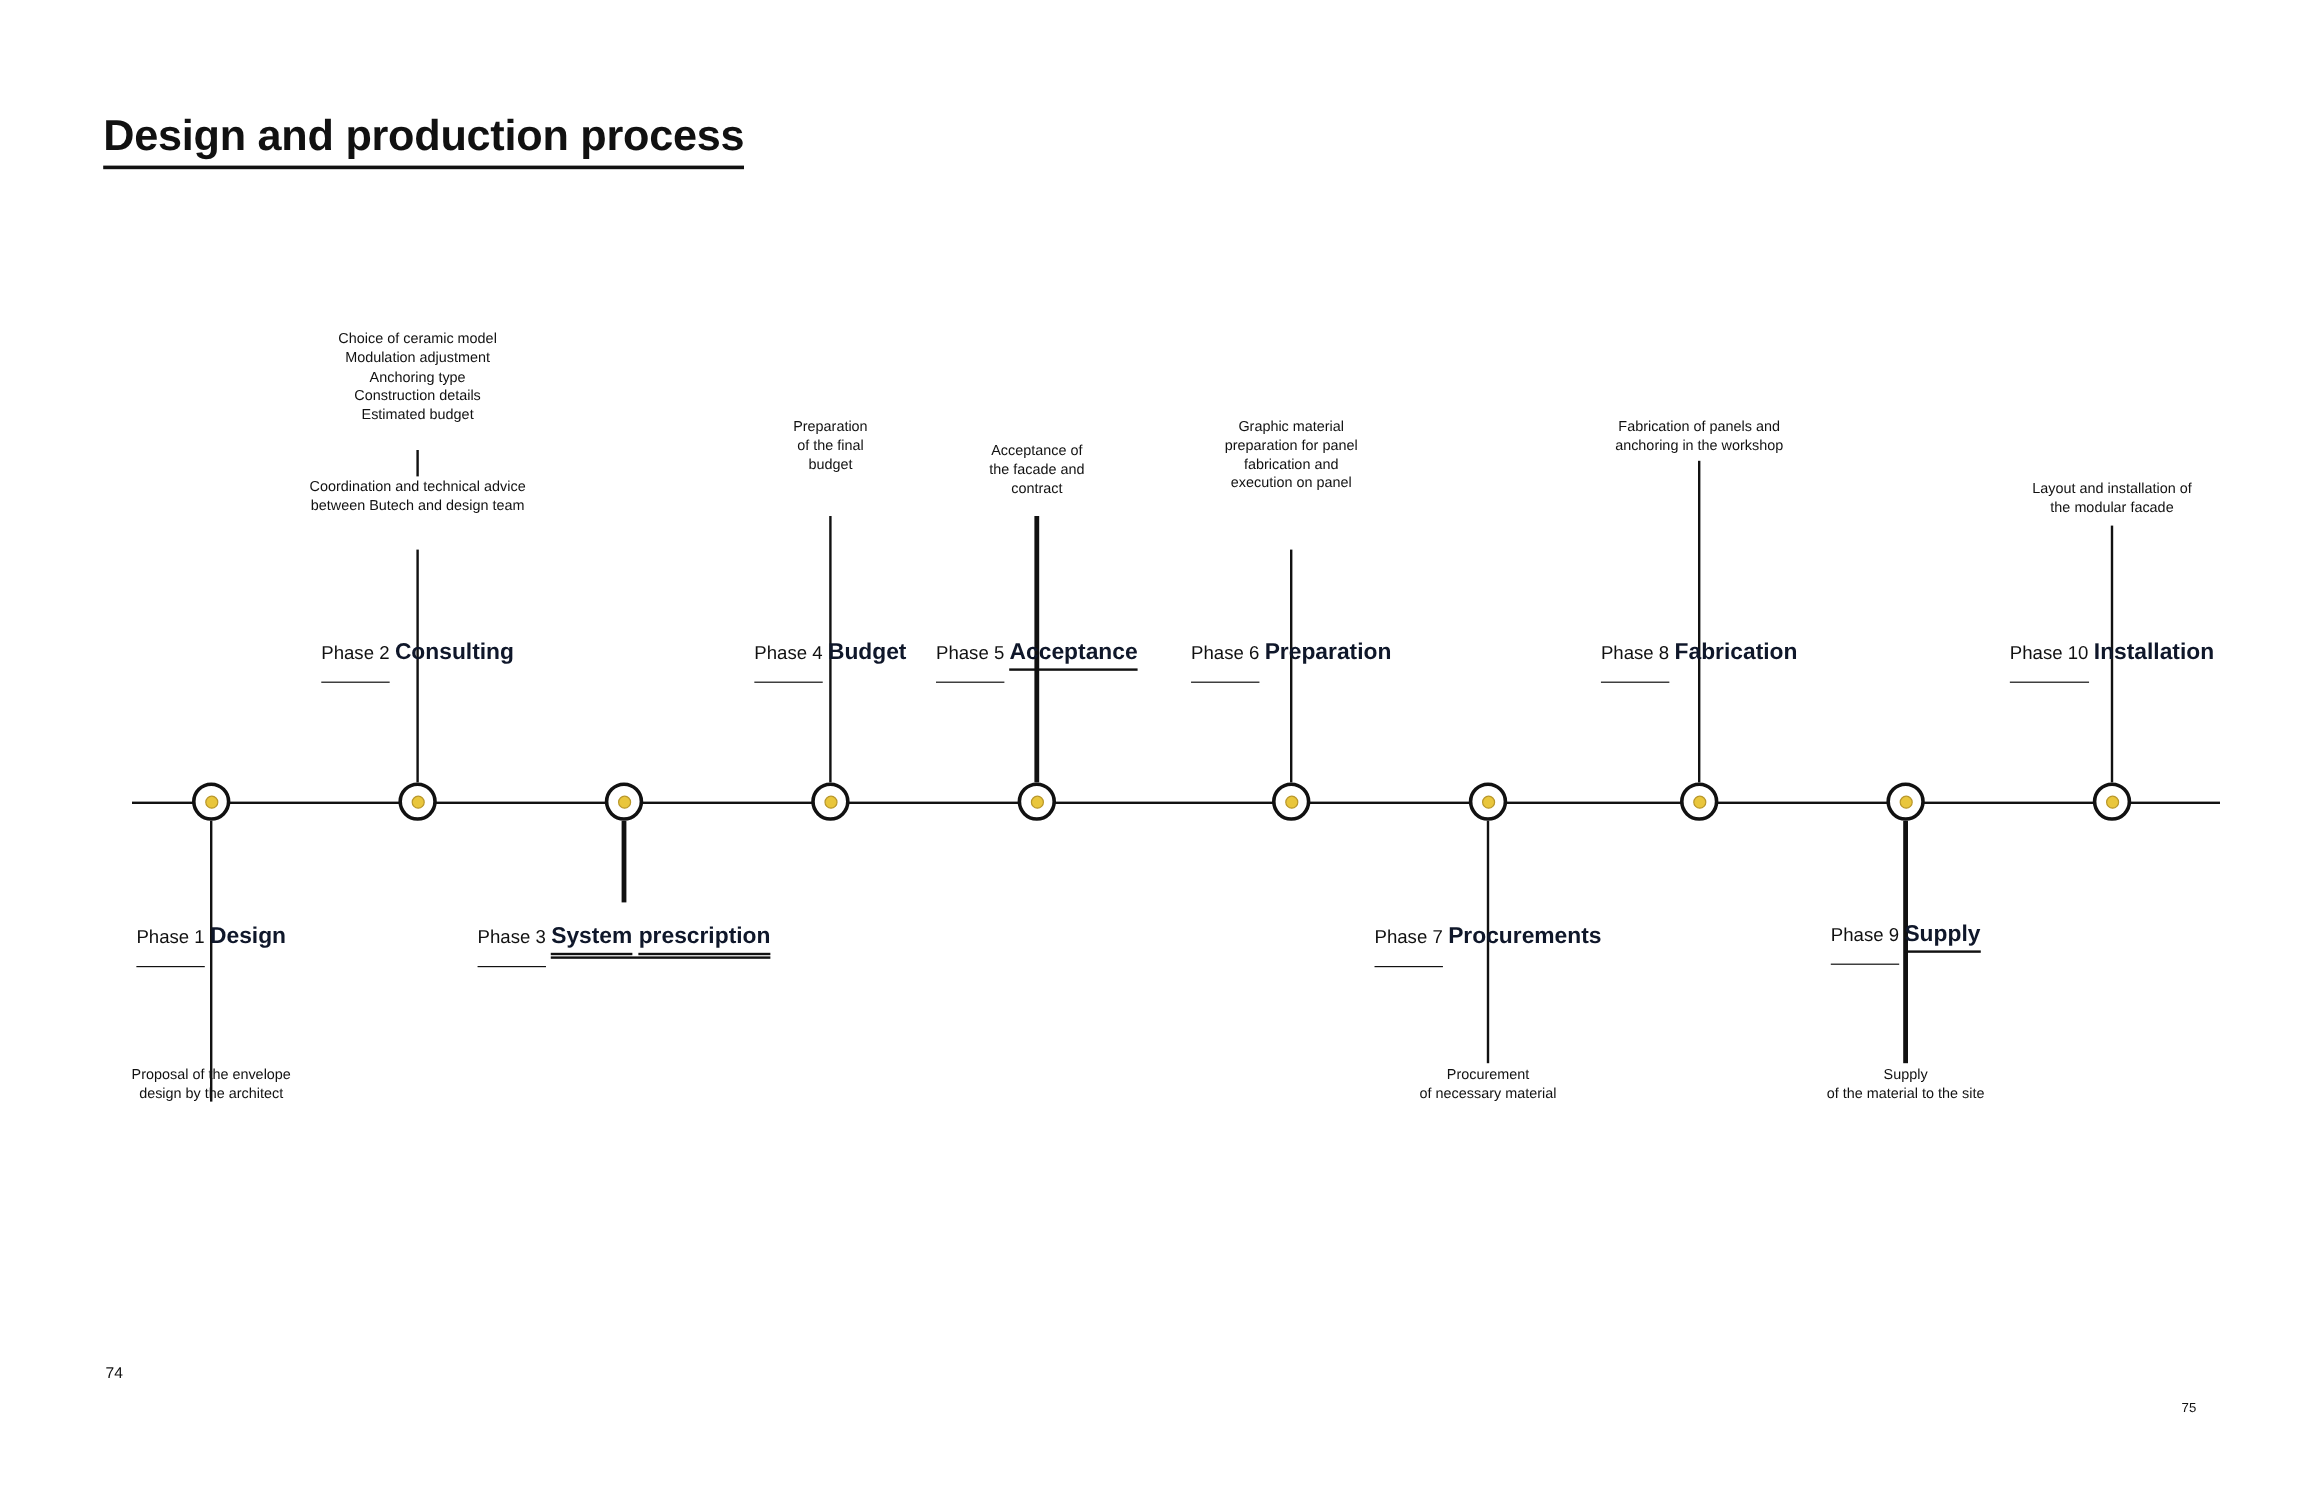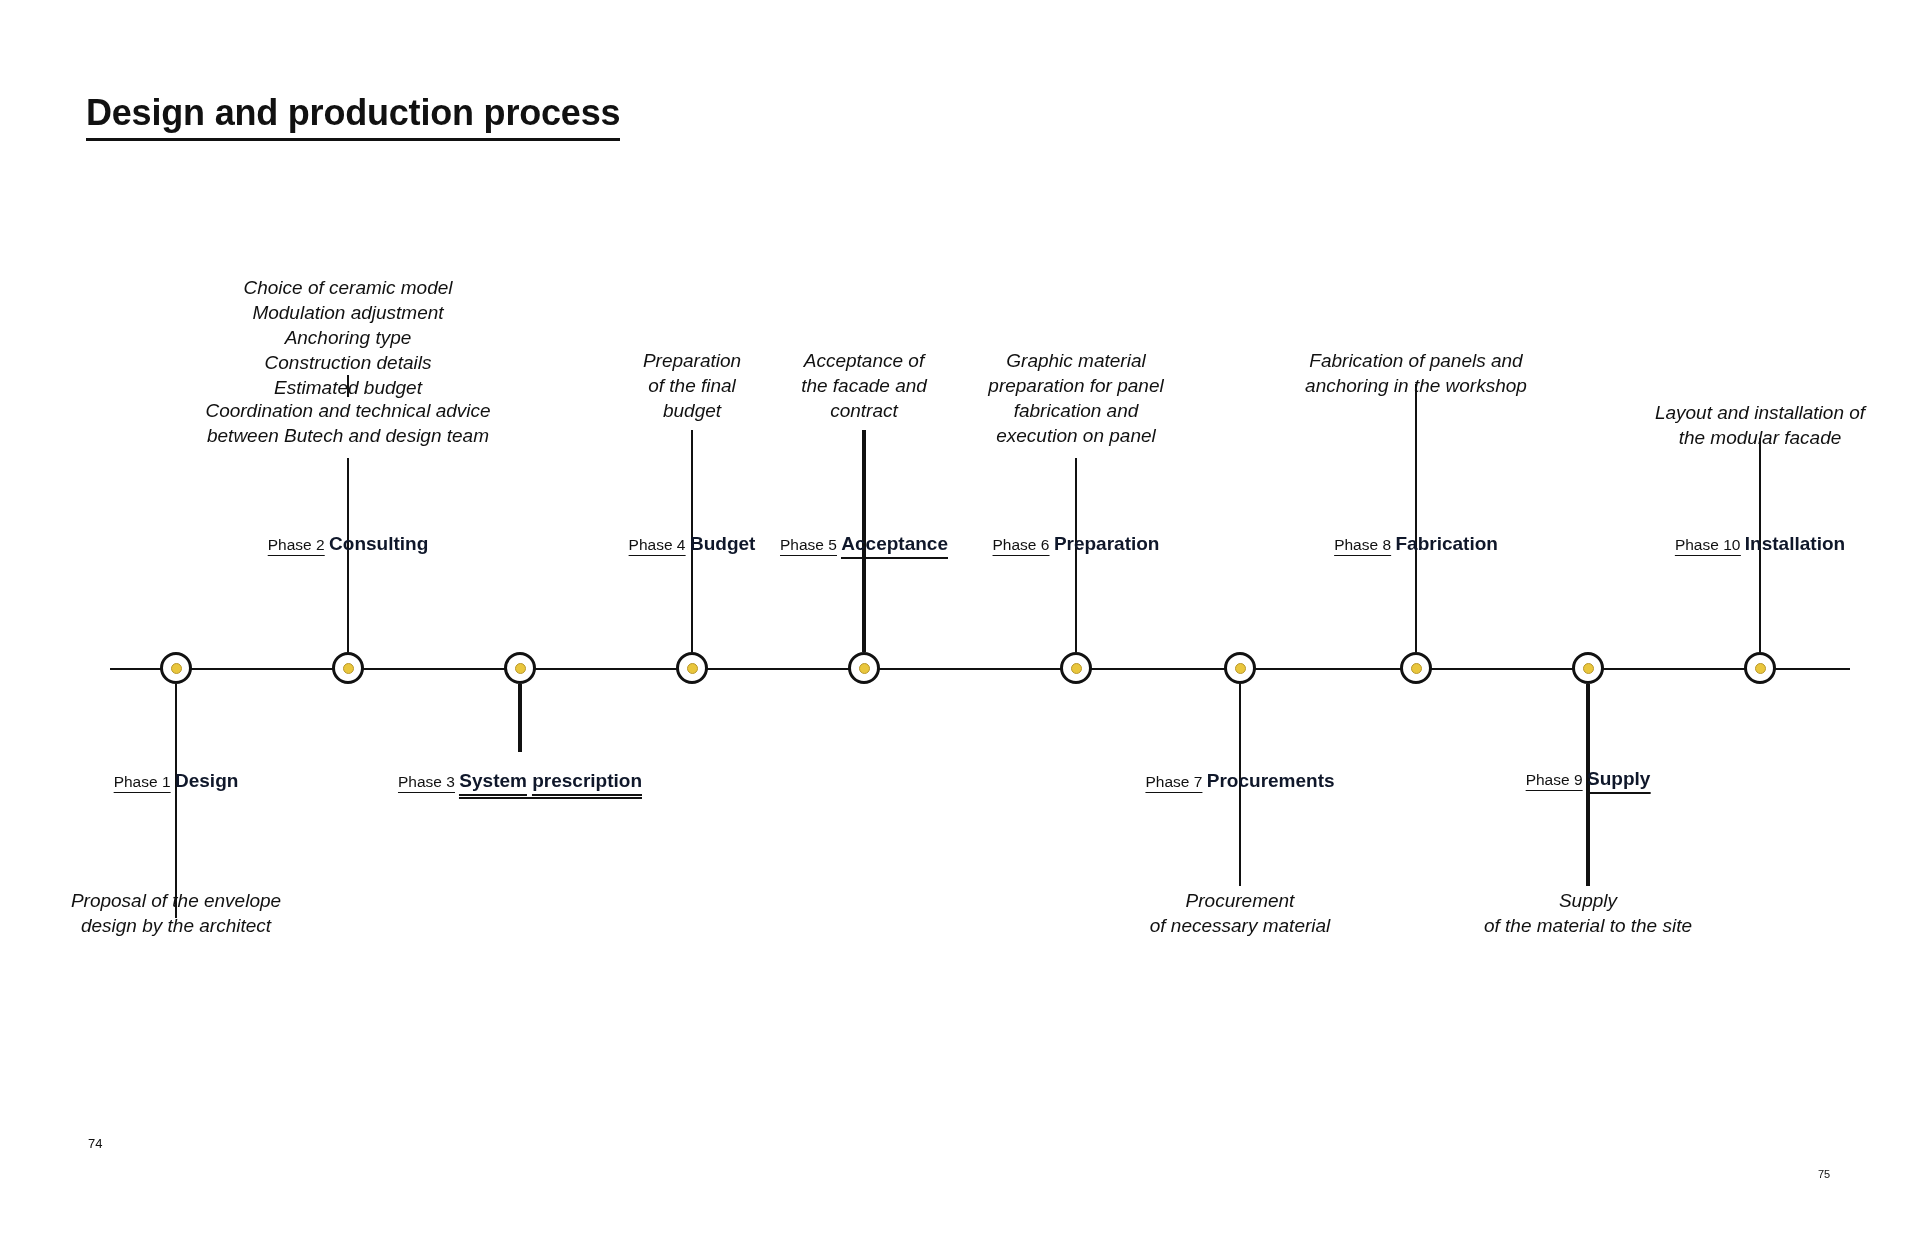--- a/index.html
+++ b/index.html
@@ -86,21 +86,21 @@
     transform:translateX(-50%);
     z-index:3;
     white-space:nowrap;
   }
   .phase-num{
     font-size:15.5px;
     font-weight:normal;
     color:#111;
     display:inline-block;
     border-bottom:1.4px solid #111;
-    padding-bottom:1px;
+    padding-bottom:14px;
     line-height:1.25;
   }
   .phase-title{
     margin-top:14px;
     font-size:19px;
     font-weight:bold;
     color:#0f172a;
     line-height:1.25;
     display:inline-block;
   }
@@ -116,25 +116,24 @@
     border-bottom:2.4px solid #111;
     padding-bottom:1px;
     display:inline-block;
   }
 
   
   .desc{
     position:absolute;
     text-align:center;
     transform:translateX(-50%);
-    font-size:19px;
+    font-size:12px;
     line-height:1.32;
     color:#111;
     z-index:3;
-    font-style:italic;
   }
   .desc div{ white-space:nowrap; }
 
   
   .pagenum{
     position:absolute;
     font-size:13px;
     color:#111;
   }
   #page-left{ left:88px; top:1136px;text-align:center; }
@@ -209,21 +208,21 @@
   </div>
   <div class="phase-label" style="left:692px;top:518px;">
     <div class="phase-num">Phase 4</div>
     <div class="phase-title">Budget</div>
   </div>
 
   <div class="node" style="left:864px;top:668px;">
     <span class="core"></span>
   </div>
   <div class="stem thick" style="left:864px;top:430px;height:222px;"></div>
-  <div class="desc" style="left:864px;top:348px;">
+  <div class="desc" style="left:864px;top:368px;">
     <div>Acceptance of</div>
     <div>the facade and</div>
     <div>contract</div>
   </div>
   <div class="phase-label" style="left:864px;top:518px;">
     <div class="phase-num">Phase 5</div>
     <div class="phase-title u">Acceptance</div>
   </div>
 
   <div class="node" style="left:1076px;top:668px;">

